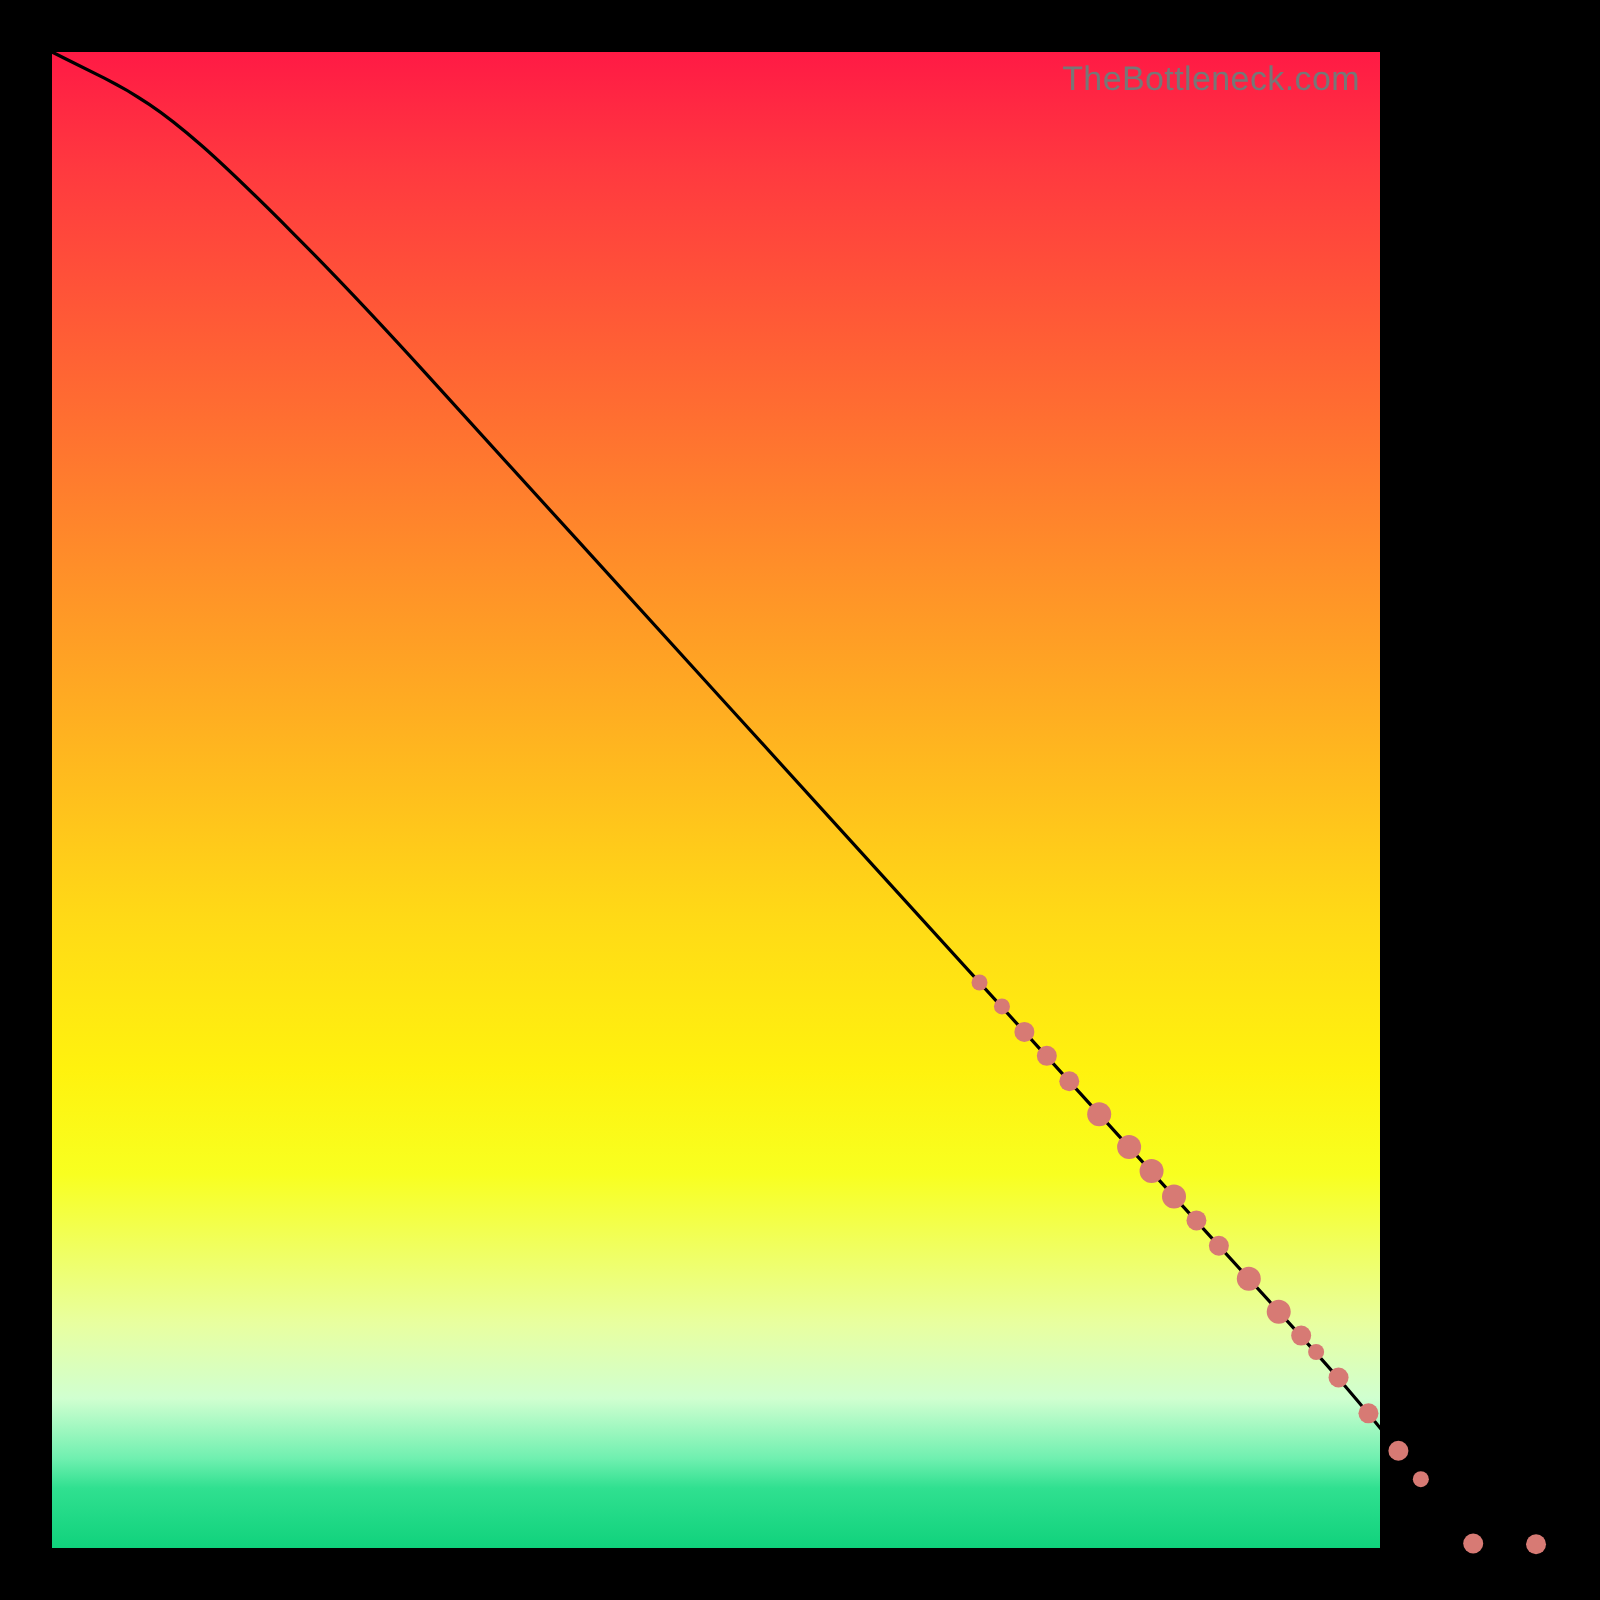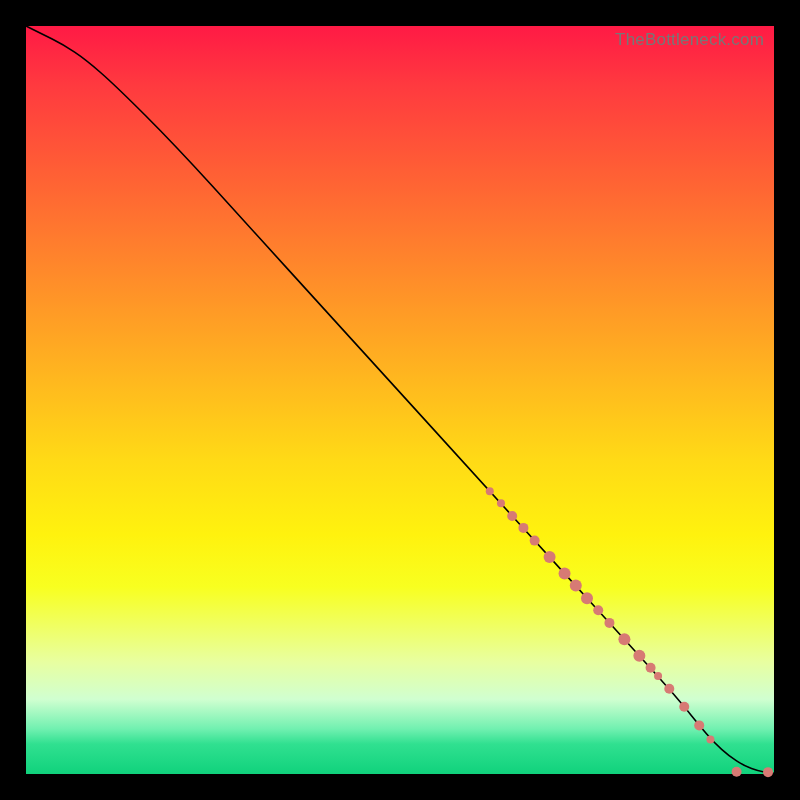--- a/index.html
+++ b/index.html
@@ -8,21 +8,21 @@
     width: 800px;
     height: 800px;
     background: #000;
     overflow: hidden;
     font-family: Arial, Helvetica, sans-serif;
   }
   .frame {
     position: absolute;
     left: 26px;
     top: 26px;
-    width: 748px;
+    width: 664px;
     height: 748px;
     background: linear-gradient(
       to bottom,
       #ff1a45 0%,
       #ff3a3f 8%,
       #ff5a36 18%,
       #ff7a2e 28%,
       #ff9a26 38%,
       #ffba1e 48%,
       #ffda16 58%,

